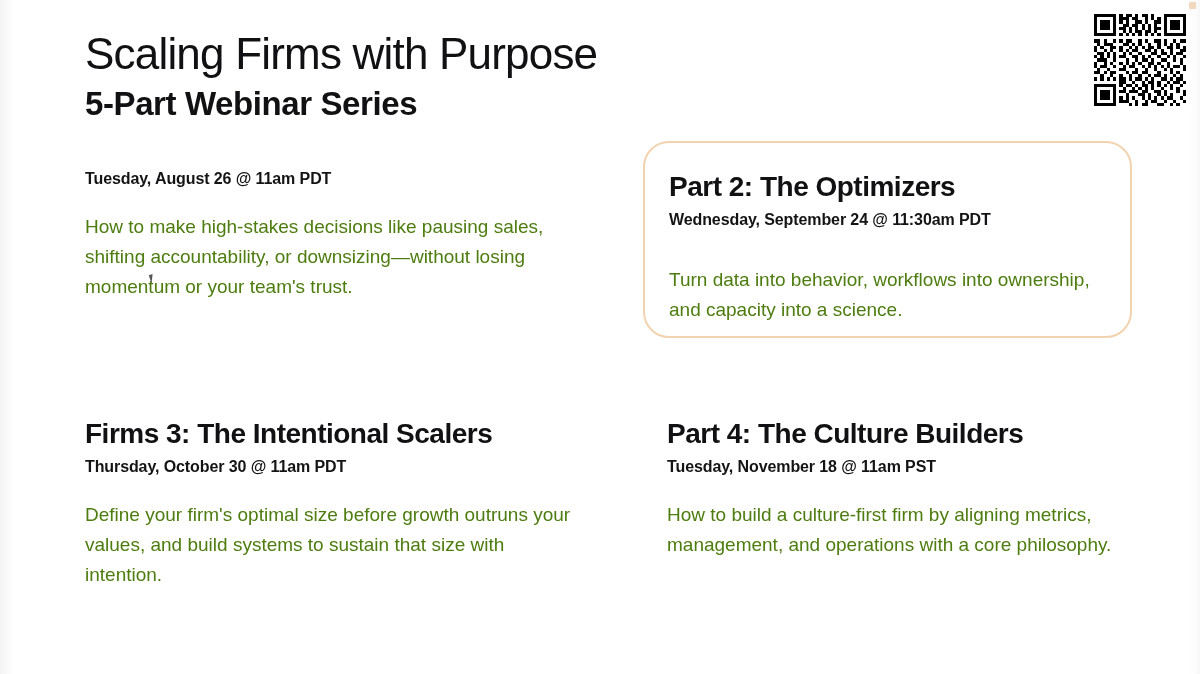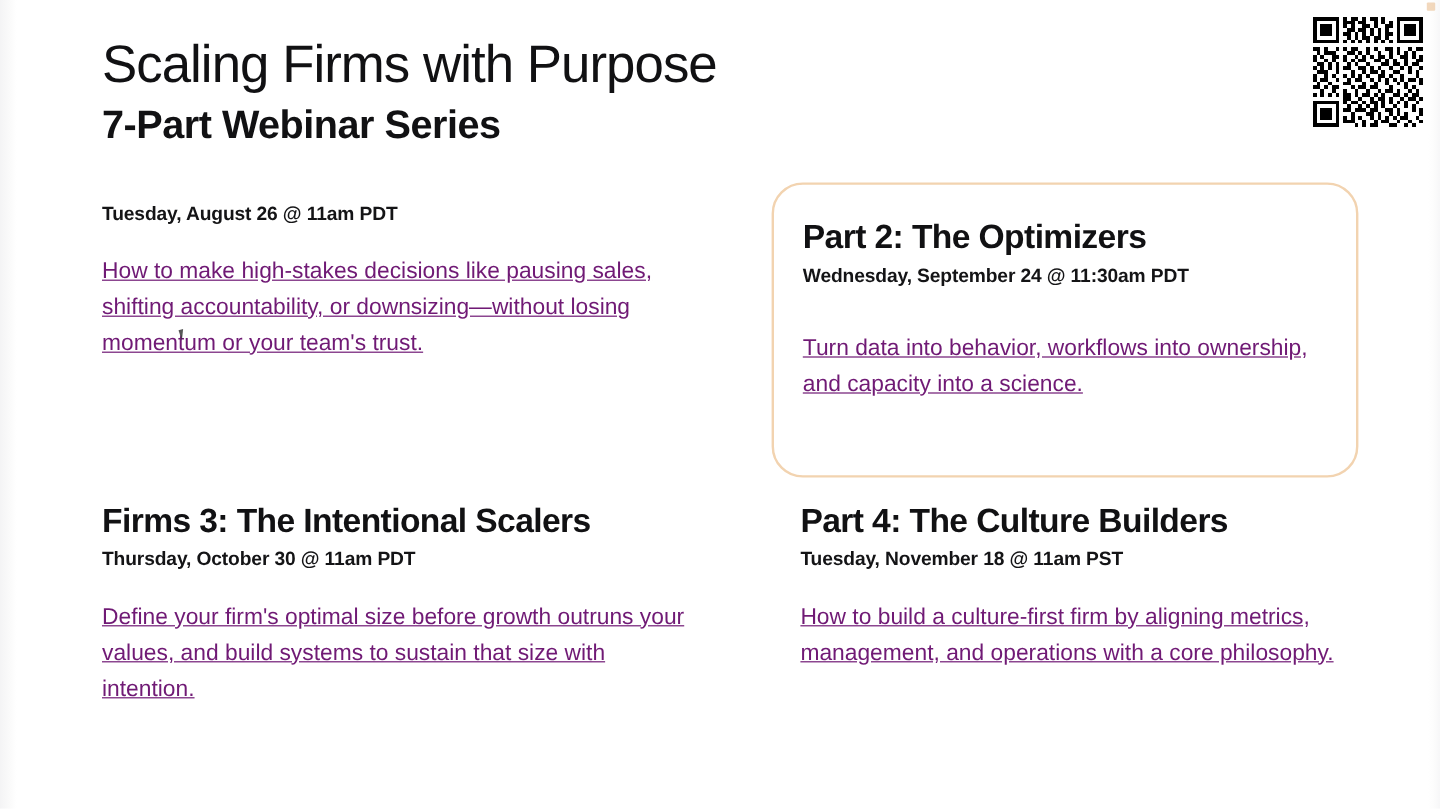--- a/index.html
+++ b/index.html
@@ -90,21 +90,21 @@
     position: absolute;
     left: 0;
     top: 140px;
     width: 1200px;
   }
   .part {
     position: absolute;
     box-sizing: border-box;
   }
   .part.p1 { left: 85px;  top: 22px;  width: 500px; }
-  .part.p2 { left: 643px; top: 12px;   width: 489px; height: 246px; }
+  .part.p2 { left: 643px; top: 1px;   width: 489px; height: 197px; }
   .part.p3 { left: 85px;  top: 278px; width: 500px; }
   .part.p4 { left: 667px; top: 278px; width: 490px; }
 
   .part.highlighted {
     border: 2px solid #f2d3b0;
     border-radius: 26px;
     padding: 28px 24px 26px 24px;
   }
   .part.plain {
     padding: 0;
@@ -124,24 +124,23 @@
     font-weight: 700;
     letter-spacing: -0.1px;
     color: #141416;
     line-height: 1.3;
     margin: 7px 0 0 0;
     white-space: nowrap;
   }
   .part-desc {
     font-size: 19px;
     font-weight: 400;
-    color: #701a75;
+    color: #4d7c0f;
     line-height: 1.58;
     margin: 22px 0 0 0;
-    text-decoration: underline;
   }
   .part.p2 .part-desc { margin-top: 34px; }
 
   
   .cursor {
     position: absolute;
     left: 150px;
     top: 274px;
     width: 0;
     height: 0;
@@ -155,21 +154,21 @@
 </head>
 <body>
 
 <div class="slide">
 
   <div class="edge-left"></div>
   <div class="edge-right"></div>
 
   <div class="header">
     <h1 class="title">Scaling Firms with Purpose</h1>
-    <h2 class="subtitle">7-Part Webinar Series</h2>
+    <h2 class="subtitle">5-Part Webinar Series</h2>
   </div>
 
   <div class="qr-wrap">
     <svg width="92" height="92" viewBox="0 0 29 29" shape-rendering="crispEdges">
       <rect width="29" height="29" fill="#ffffff"></rect>
       <g fill="#000000">
 
         <rect x="0" y="0" width="7" height="1"></rect>
           <rect x="0" y="6" width="7" height="1"></rect>
         <rect x="0" y="0" width="1" height="7"></rect>

